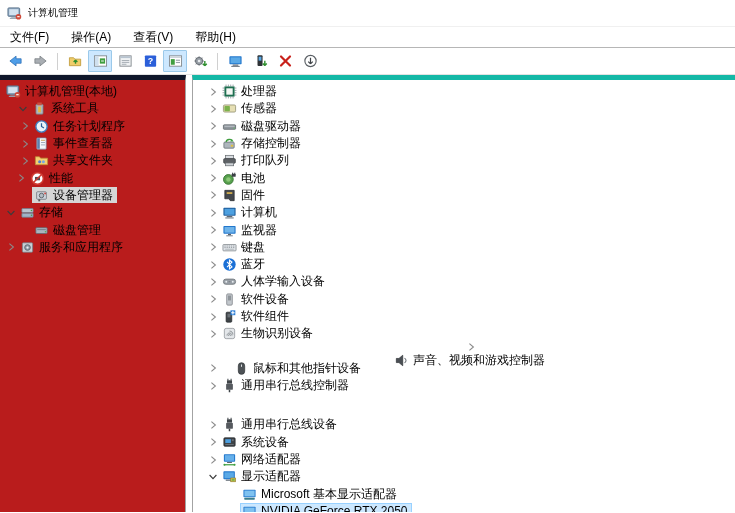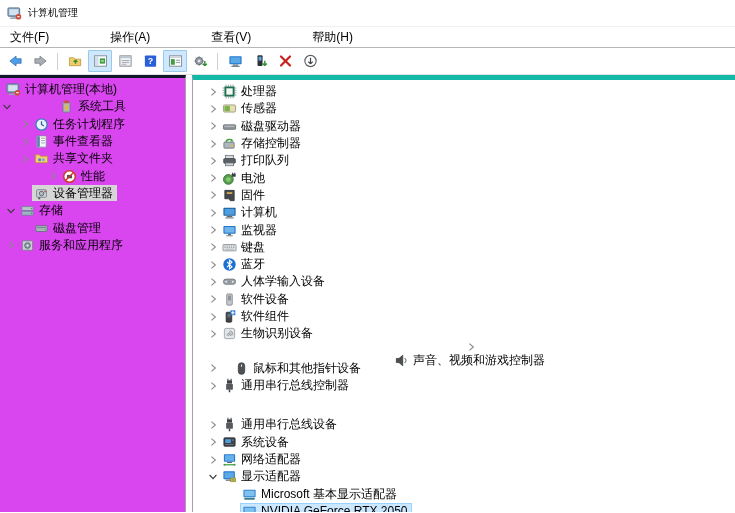--- a/index.html
+++ b/index.html
@@ -6,33 +6,33 @@
   html,body { width:735px; height:513px; background:#fff; overflow:hidden;
     font-family:"Liberation Sans","DejaVu Sans",sans-serif; font-size:12px; color:#000;
     -webkit-font-smoothing:antialiased; }
   svg { display:block; }
 
   .titlebar { height:27px; display:flex; align-items:center; gap:6px; padding-left:7px;
     background:#fff; border-bottom:1px solid #f0f0f0; }
   .titlebar .title { font-size:10px; }
 
   .menubar { height:21px; display:flex; align-items:center; padding-left:2px;
-    background:#fff; border-bottom:1px solid #b6b6b6;gap:39px; }
+    background:#fff; border-bottom:1px solid #b6b6b6; }
   .menu-item { padding:2px 8px; margin-right:6px; cursor:default; }
 
   .toolbar { height:27px; display:flex; align-items:center; padding-left:3px; gap:1px;
     background:#fff; border-bottom:1px solid #e2e2e2; }
   .tb-btn { width:24px; height:22px; display:flex; align-items:center; justify-content:center;
     border:1px solid transparent; border-radius:1px; }
   .tb-btn.active { background:#cde8ff; border-color:#9bc9ea; }
   .tb-sep { width:1px; height:17px; background:#d0d0d0; margin:0 4px; }
 
   .main { display:flex; height:437px; }
-  .left-pane { width:186px; border-top:3px solid #0f172a; border-right:1px solid #a3a3a3;
-    padding-top:3px; overflow:hidden; background:#d946ef; }
+  .left-pane { width:186px; border-top:5px solid #0f172a; border-right:1px solid #a3a3a3;
+    padding-top:3px; overflow:hidden; background:#b91c1c; }
   .splitter { width:6px; background:#fff; }
   .right-pane { flex:1; border-top:5px solid #14b8a6; border-left:1px solid #a3a3a3;
     padding-top:3px; overflow:hidden; background:#fff; }
 
   .row { height:17.3px; display:flex; align-items:center; white-space:nowrap; }
   .chev { width:14px; min-width:14px; height:100%; display:flex; align-items:center; justify-content:center; }
   .row-content { display:flex; align-items:center; gap:4px; padding:0 3px 0 1px; height:16px; border:1px solid transparent; }
   .row-content.sel-active { background:var(--sel-active,#cce8ff); border-color:#99d1ff; }
   .row-content.sel-inactive { background:var(--sel-inactive,#d6d6d6); }
   .icon16 { width:15px; min-width:15px; height:15px; display:flex; align-items:center; justify-content:center; }
@@ -181,21 +181,21 @@
               <rect x="2.4" y="3.4" width="9.7" height="6.2" fill="#d3e2f0"></rect>
               <rect x="4.5" y="11" width="5.5" height="1.3" fill="#7b8da0"></rect>
               <rect x="3" y="12.6" width="8.5" height="1.2" fill="#98a6b4"></rect>
               <circle cx="12.2" cy="11.4" r="3" fill="#cf4a3a"></circle>
               <rect x="10.9" y="10.8" width="2.6" height="1.2" fill="#fff"></rect>
             </svg>
           </span>
           <span class="lbl">计算机管理(本地)</span>
         </span>
       </div>
-      <div class="row" style="padding-left: 0; gap: 43px;">
+      <div class="row" style="padding-left: 16px;">
         <span class="chev">
           <svg width="10" height="10" viewBox="0 0 10 10">
             <path d="M1.6 3 L5 6.6 L8.4 3" fill="none" stroke="#3c3c3c" stroke-width="1.1"></path>
           </svg>
         </span>
         <span class="row-content">
           <span class="icon16">
             <svg width="15" height="15" viewBox="0 0 16 16">
               <rect x="4.2" y="3.5" width="7.6" height="10.5" rx="1" fill="#b0b7bf" stroke="#6d747c" stroke-width="0.8"></rect>
               <rect x="5.6" y="1.6" width="4.8" height="3" fill="#c94f3f"></rect>
@@ -250,21 +250,21 @@
           <span class="icon16">
             <svg width="15" height="15" viewBox="0 0 16 16">
               <path d="M1.5 4 h4.2 l1.4 1.5 h7.4 v7 H1.5 z" fill="#f3cf72" stroke="#b98f35" stroke-width="0.8"></path>
               <circle cx="6" cy="9.2" r="1.6" fill="#4f7fd0"></circle>
               <circle cx="10" cy="9.2" r="1.6" fill="#79a9e2"></circle>
             </svg>
           </span>
           <span class="lbl">共享文件夹</span>
         </span>
       </div>
-      <div class="row" style="padding-left: 14px; margin-left: 32px;">
+      <div class="row" style="padding-left: 14px;">
         <span class="chev">
           <svg width="10" height="10" viewBox="0 0 10 10">
             <path d="M3.4 1.6 L7.4 5 L3.4 8.4" fill="none" stroke="#8a8a8a" stroke-width="1.1"></path>
           </svg>
         </span>
         <span class="row-content">
           <span class="icon16">
             <svg width="15" height="15" viewBox="0 0 16 16">
               <circle cx="8" cy="8" r="6.2" fill="#fff" stroke="#cf3a30" stroke-width="1.6"></circle>
               <rect x="5.3" y="6.3" width="5.4" height="3.6" fill="#4a4f54"></rect>

